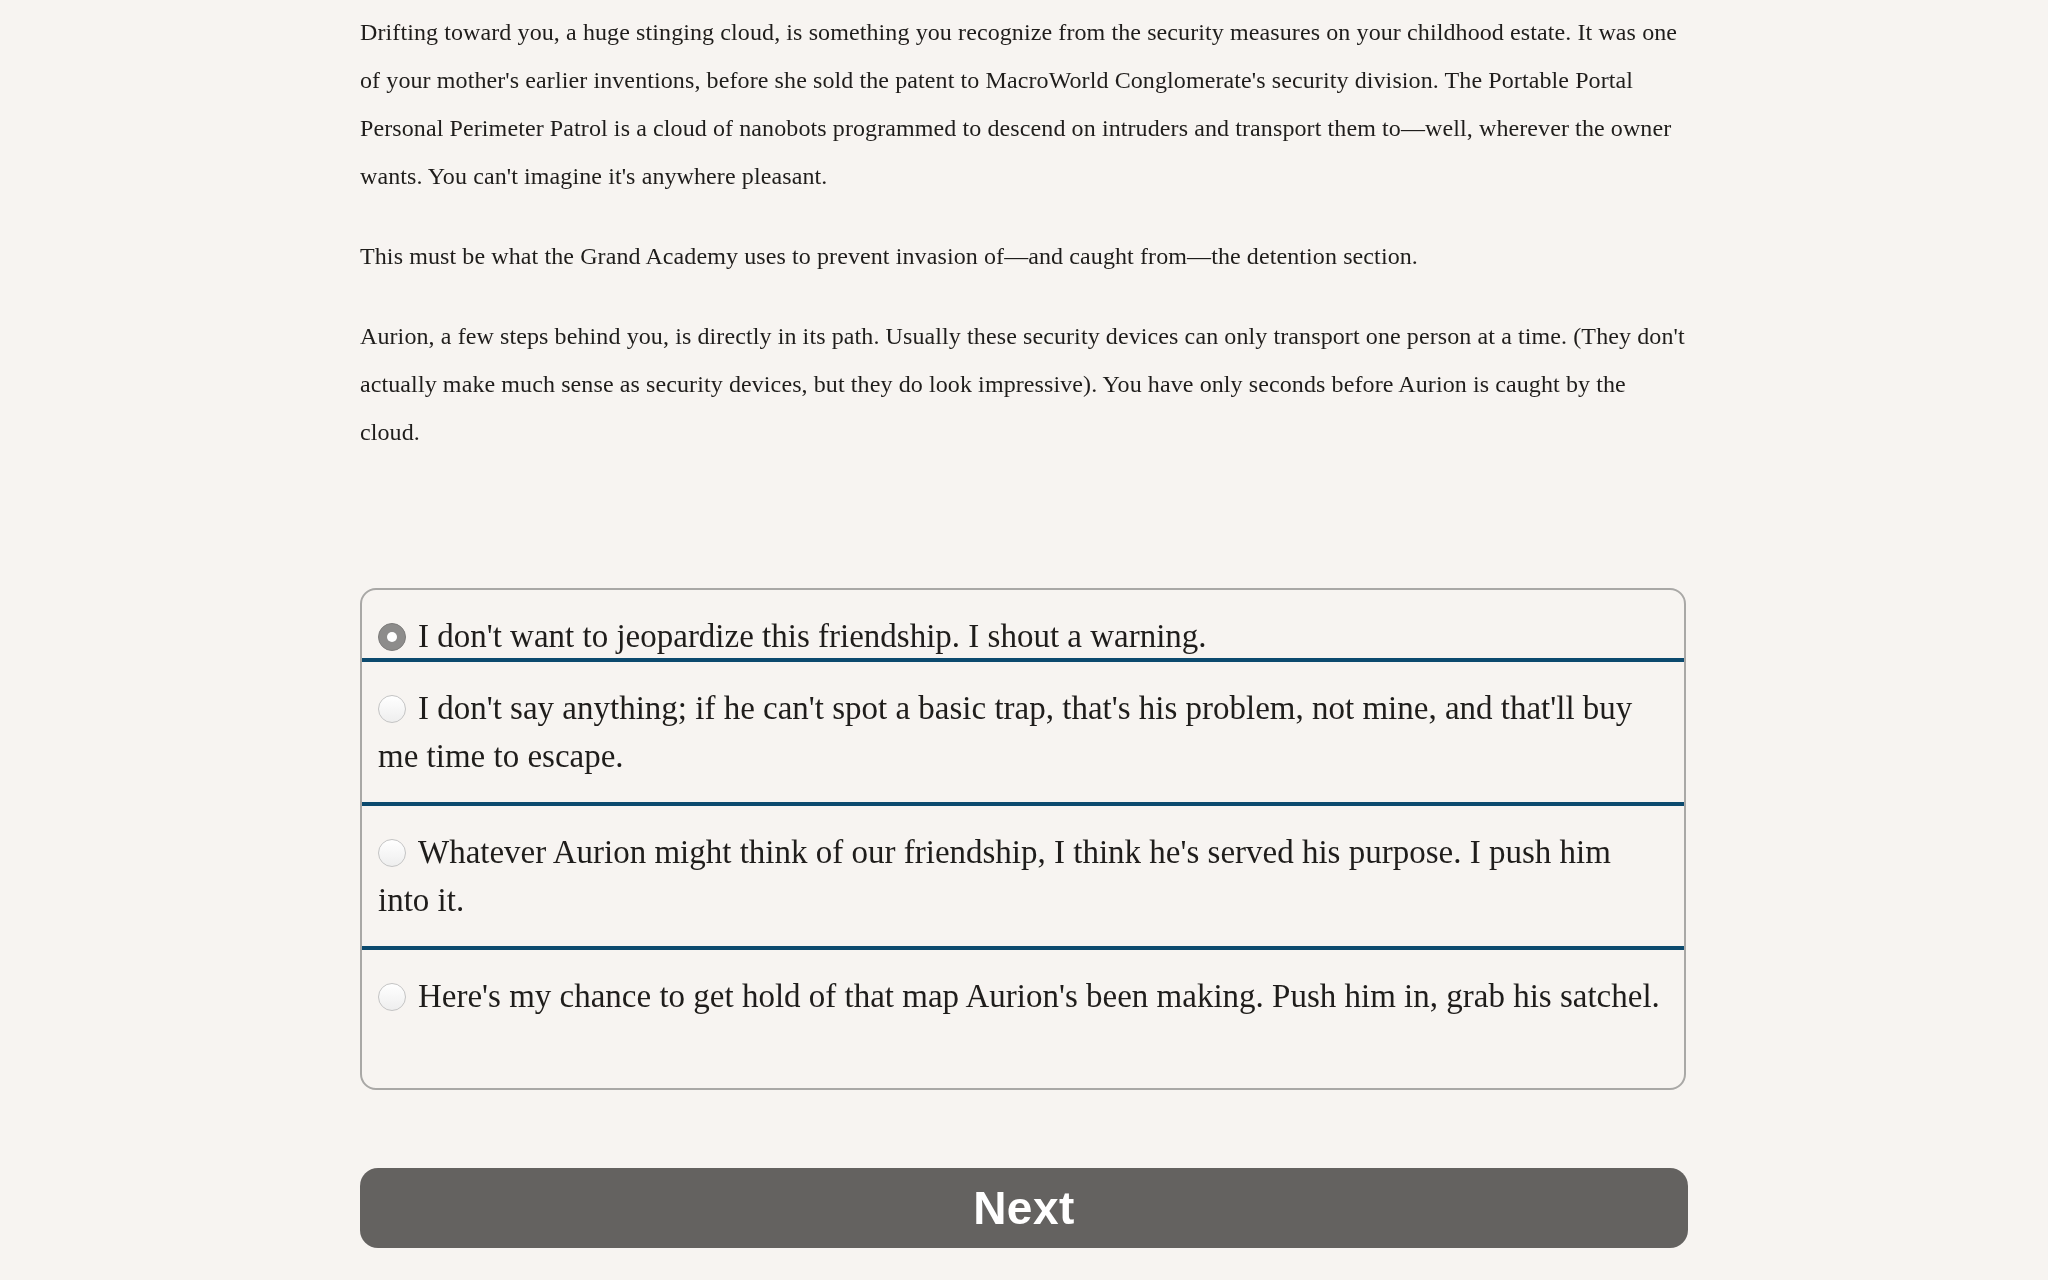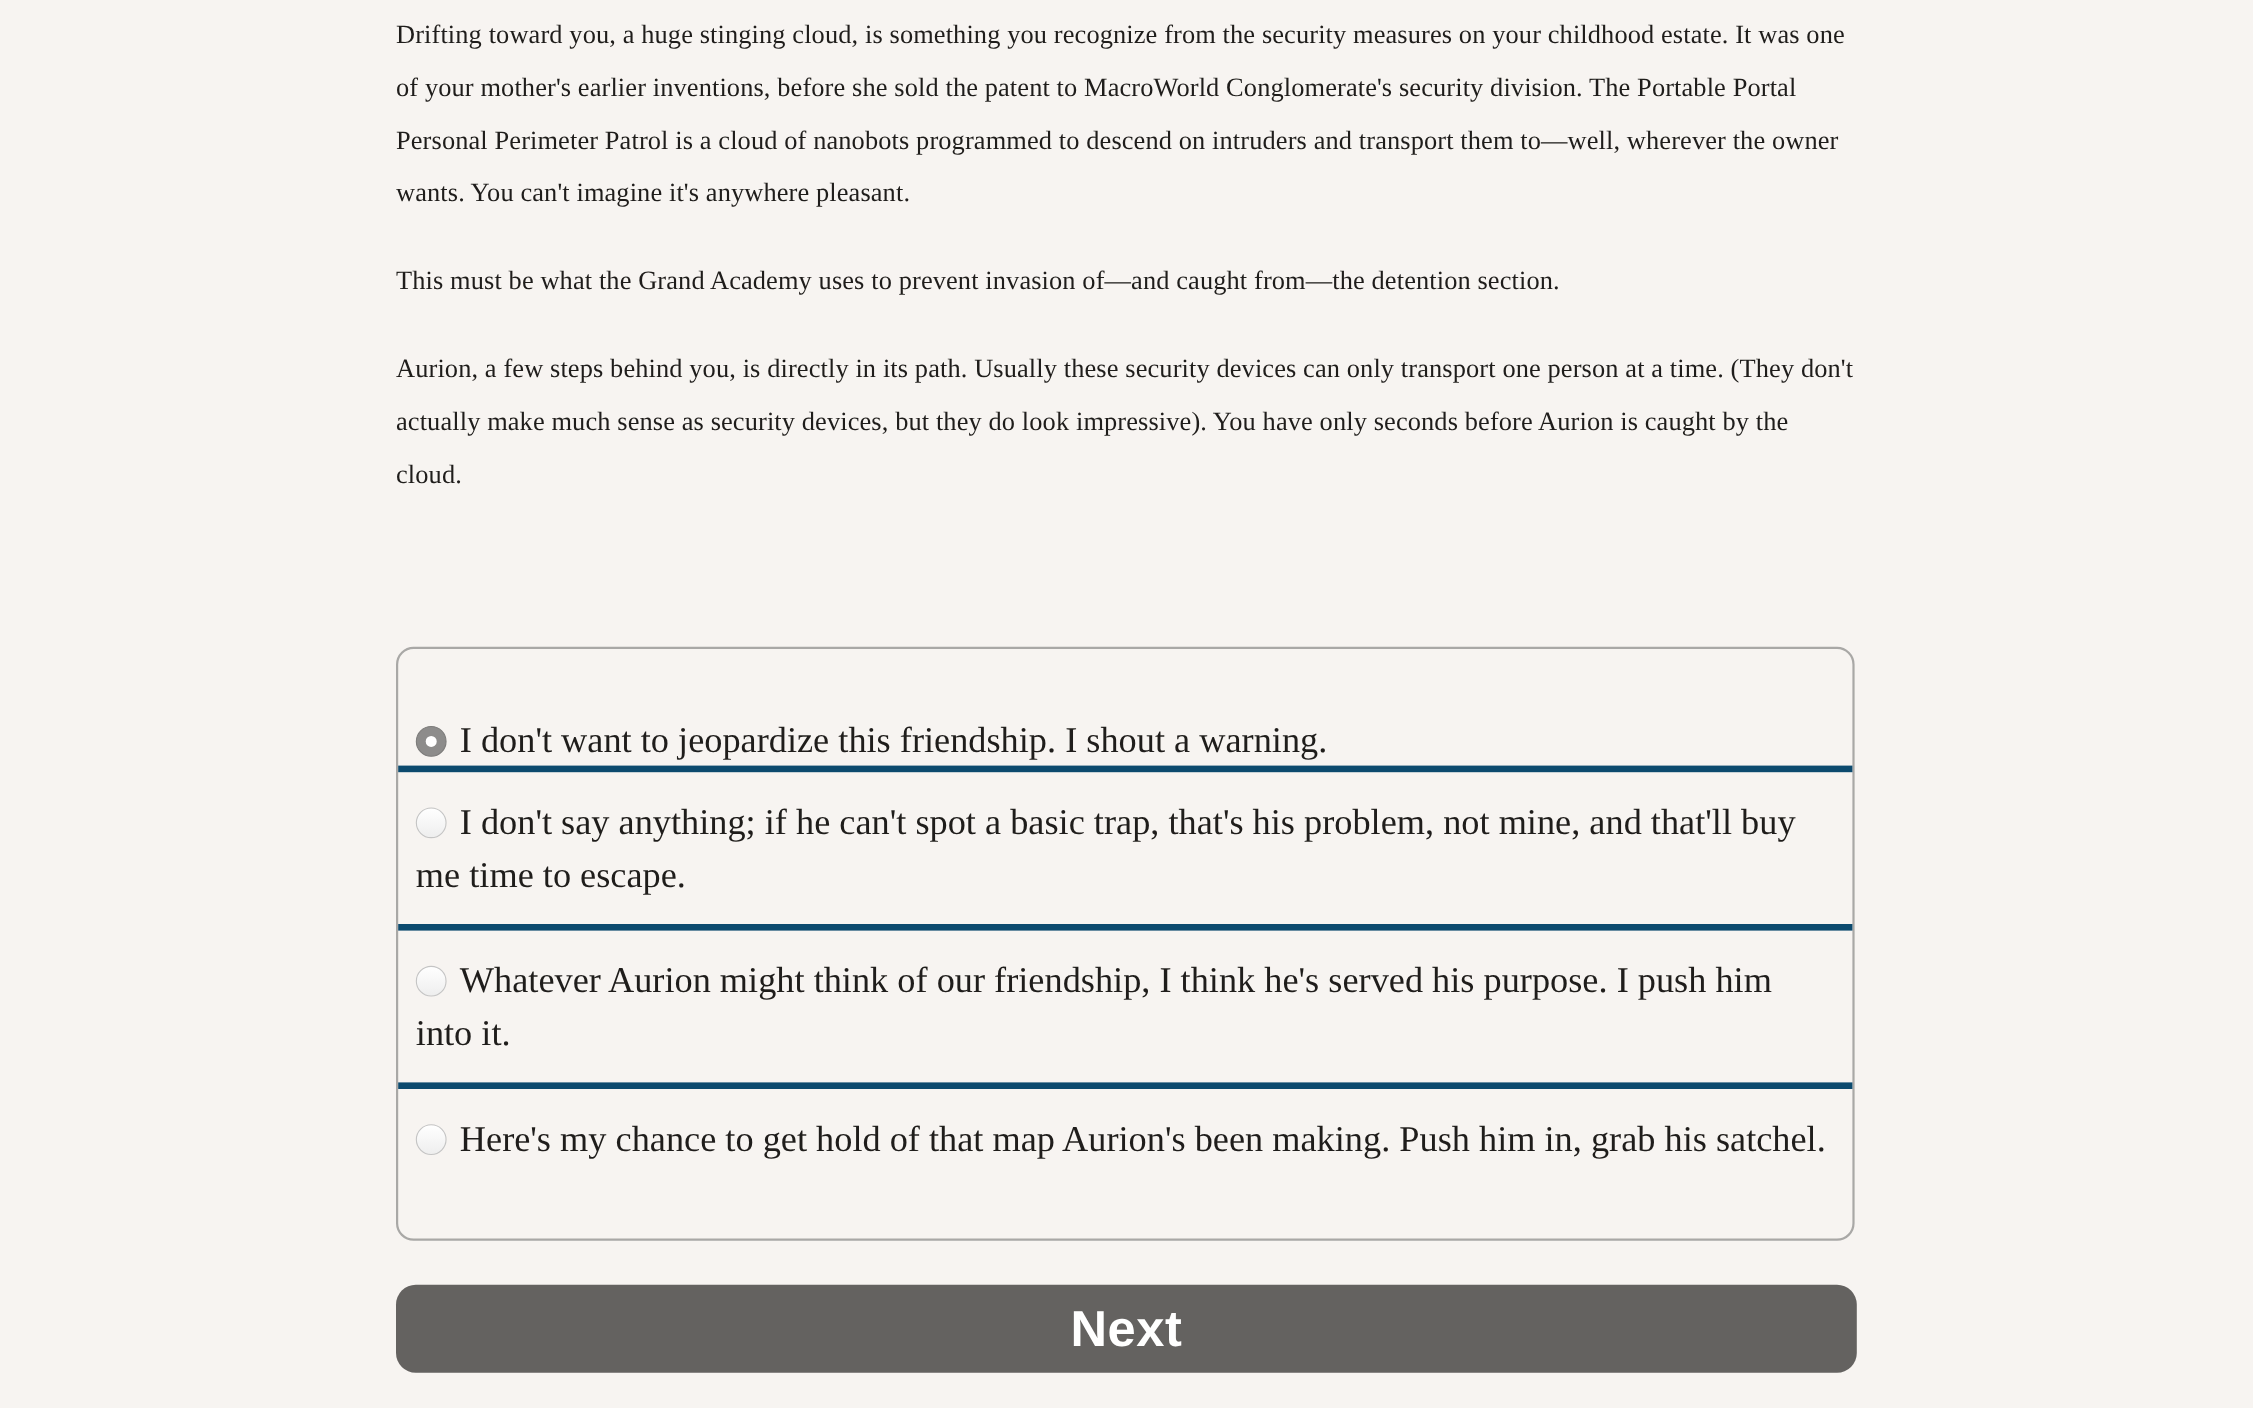--- a/index.html
+++ b/index.html
@@ -42,23 +42,23 @@
     }
     .choice {
       box-sizing: border-box;
       padding: 22px 16px 22px 16px;
       font-family: "Liberation Serif", "DejaVu Serif", serif;
       font-size: 33px;
       line-height: 48px;
       cursor: pointer;
     }
     .choice + .choice {
-      border-top: 6px solid #0c4a6e;
+      border-top: 4px solid #0c4a6e;
     }
-    .choice.c1 { height: 68px; margin-top: 38px; }
+    .choice.c1 { height: 68px; }
     .choice.c2, .choice.c3 { height: 144px; }
     .choice.c4 { height: 142px; }
     .radio {
       display: inline-block;
       width: 28px;
       height: 28px;
       border-radius: 50%;
       box-sizing: border-box;
       vertical-align: -4px;
       margin-right: 12px;

